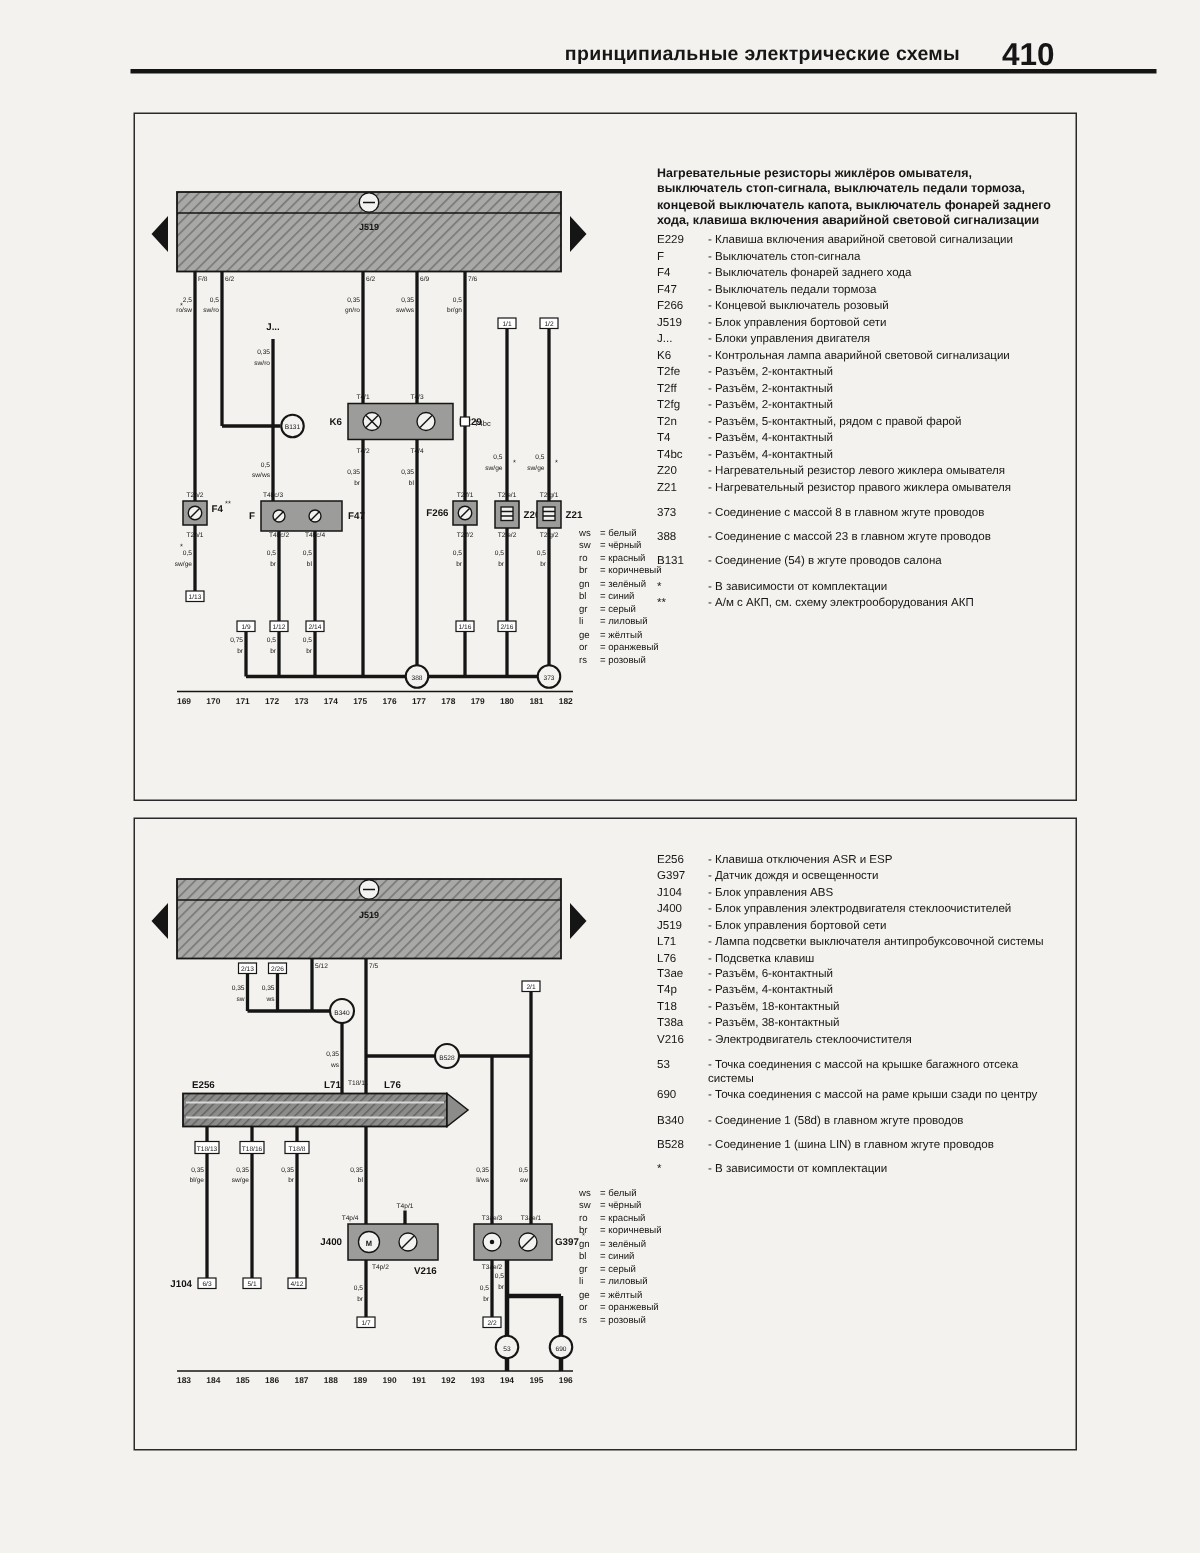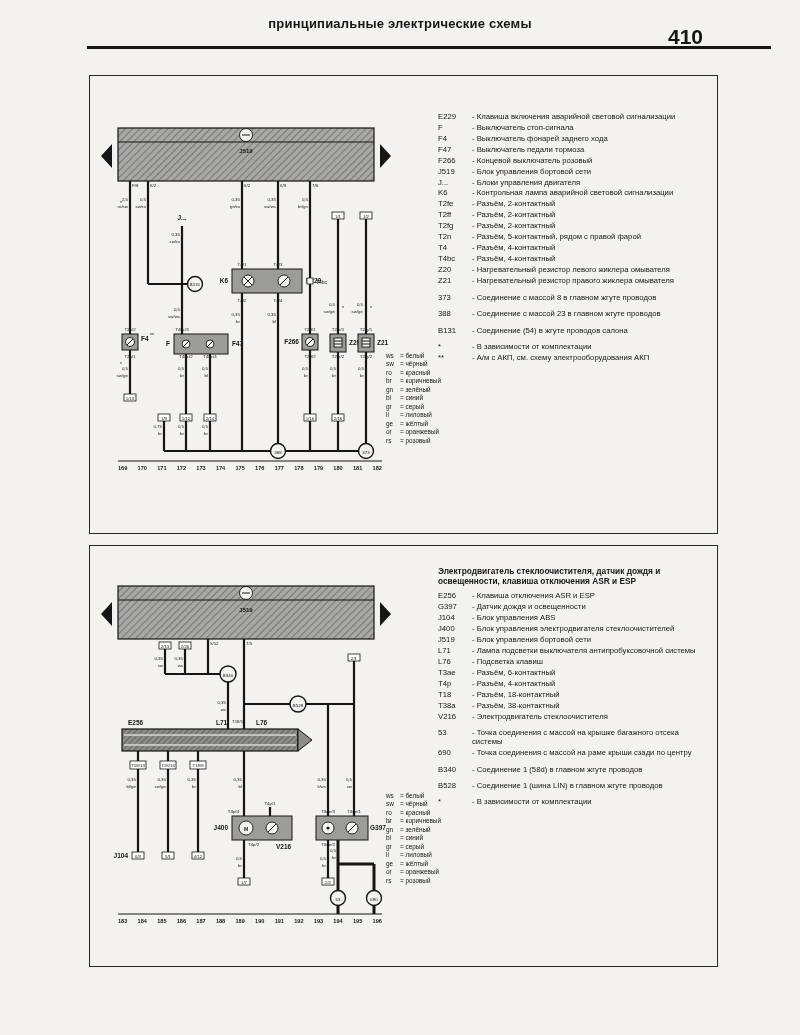--- a/index.html
+++ b/index.html
@@ -1,17 +1,17 @@
 <!DOCTYPE html>
 <html><head>
 <meta charset="utf-8">
 <style>
   html,body{margin:0;padding:0}
   body{width:800px;height:1035px;background:#f3f2ee;font-family:"Liberation Sans",sans-serif;color:#161616;position:relative;overflow:hidden}
-  .hdr-title{position:absolute;top:16px;left:160px;width:480px;text-align:center;font-weight:bold;font-size:13px;letter-spacing:.2px}
+  .hdr-title{position:absolute;top:28px;left:160px;width:480px;text-align:right;font-weight:bold;font-size:13px;letter-spacing:.2px}
   .hdr-num{position:absolute;top:25px;left:668px;font-weight:bold;font-size:21px}
   .hdr-rule{position:absolute;top:46px;left:87px;width:684px;height:2.5px;background:#141414}
   .frame{position:absolute;left:89px;width:627px;border:1.3px solid #2a2a2a;background:#f3f2ee}
   #frame1{top:75px;height:457px}
   #frame2{top:545px;height:420px}
   .schem{position:absolute;left:8px}
   #svg1{top:30px}
   #svg2{top:30px}
   .tracks{position:absolute;display:flex;justify-content:space-between;font-size:5.6px;font-weight:bold;color:#1a1a1a}
   .trk{flex:none}
@@ -299,20 +299,21 @@
         <span class="mini-code">or</span>
         <span class="mini-name">оранжевый</span>
       </div>
       <div class="mini-row">
         <span class="mini-code">rs</span>
         <span class="mini-name">розовый</span>
       </div>
     </div>
 
   <div class="legend" style="top:34px">
+    <div class="leg-title">Нагревательные резисторы жиклёров омывателя, выключатель стоп-сигнала, выключатель педали тормоза, концевой выключатель капота, выключатель фонарей заднего хода, клавиша включения аварийной световой сигнализации</div>
 
   <div class="leg-item">
         <span class="leg-key">E229</span>
         <span class="leg-desc">Клавиша включения аварийной световой сигнализации</span>
       </div>
       <div class="leg-item">
         <span class="leg-key">F</span>
         <span class="leg-desc">Выключатель стоп-сигнала</span>
       </div>
       <div class="leg-item">
@@ -589,21 +590,20 @@
         <span class="mini-code">or</span>
         <span class="mini-name">оранжевый</span>
       </div>
       <div class="mini-row">
         <span class="mini-code">rs</span>
         <span class="mini-name">розовый</span>
       </div>
     </div>
 
   <div class="legend" style="top:20px">
-    <div class="leg-title">Электродвигатель стеклоочистителя, датчик дождя и освещенности, клавиша отключения ASR и ESP</div>
 
   <div class="leg-item">
         <span class="leg-key">E256</span>
         <span class="leg-desc">Клавиша отключения ASR и ESP</span>
       </div>
       <div class="leg-item">
         <span class="leg-key">G397</span>
         <span class="leg-desc">Датчик дождя и освещенности</span>
       </div>
       <div class="leg-item">

